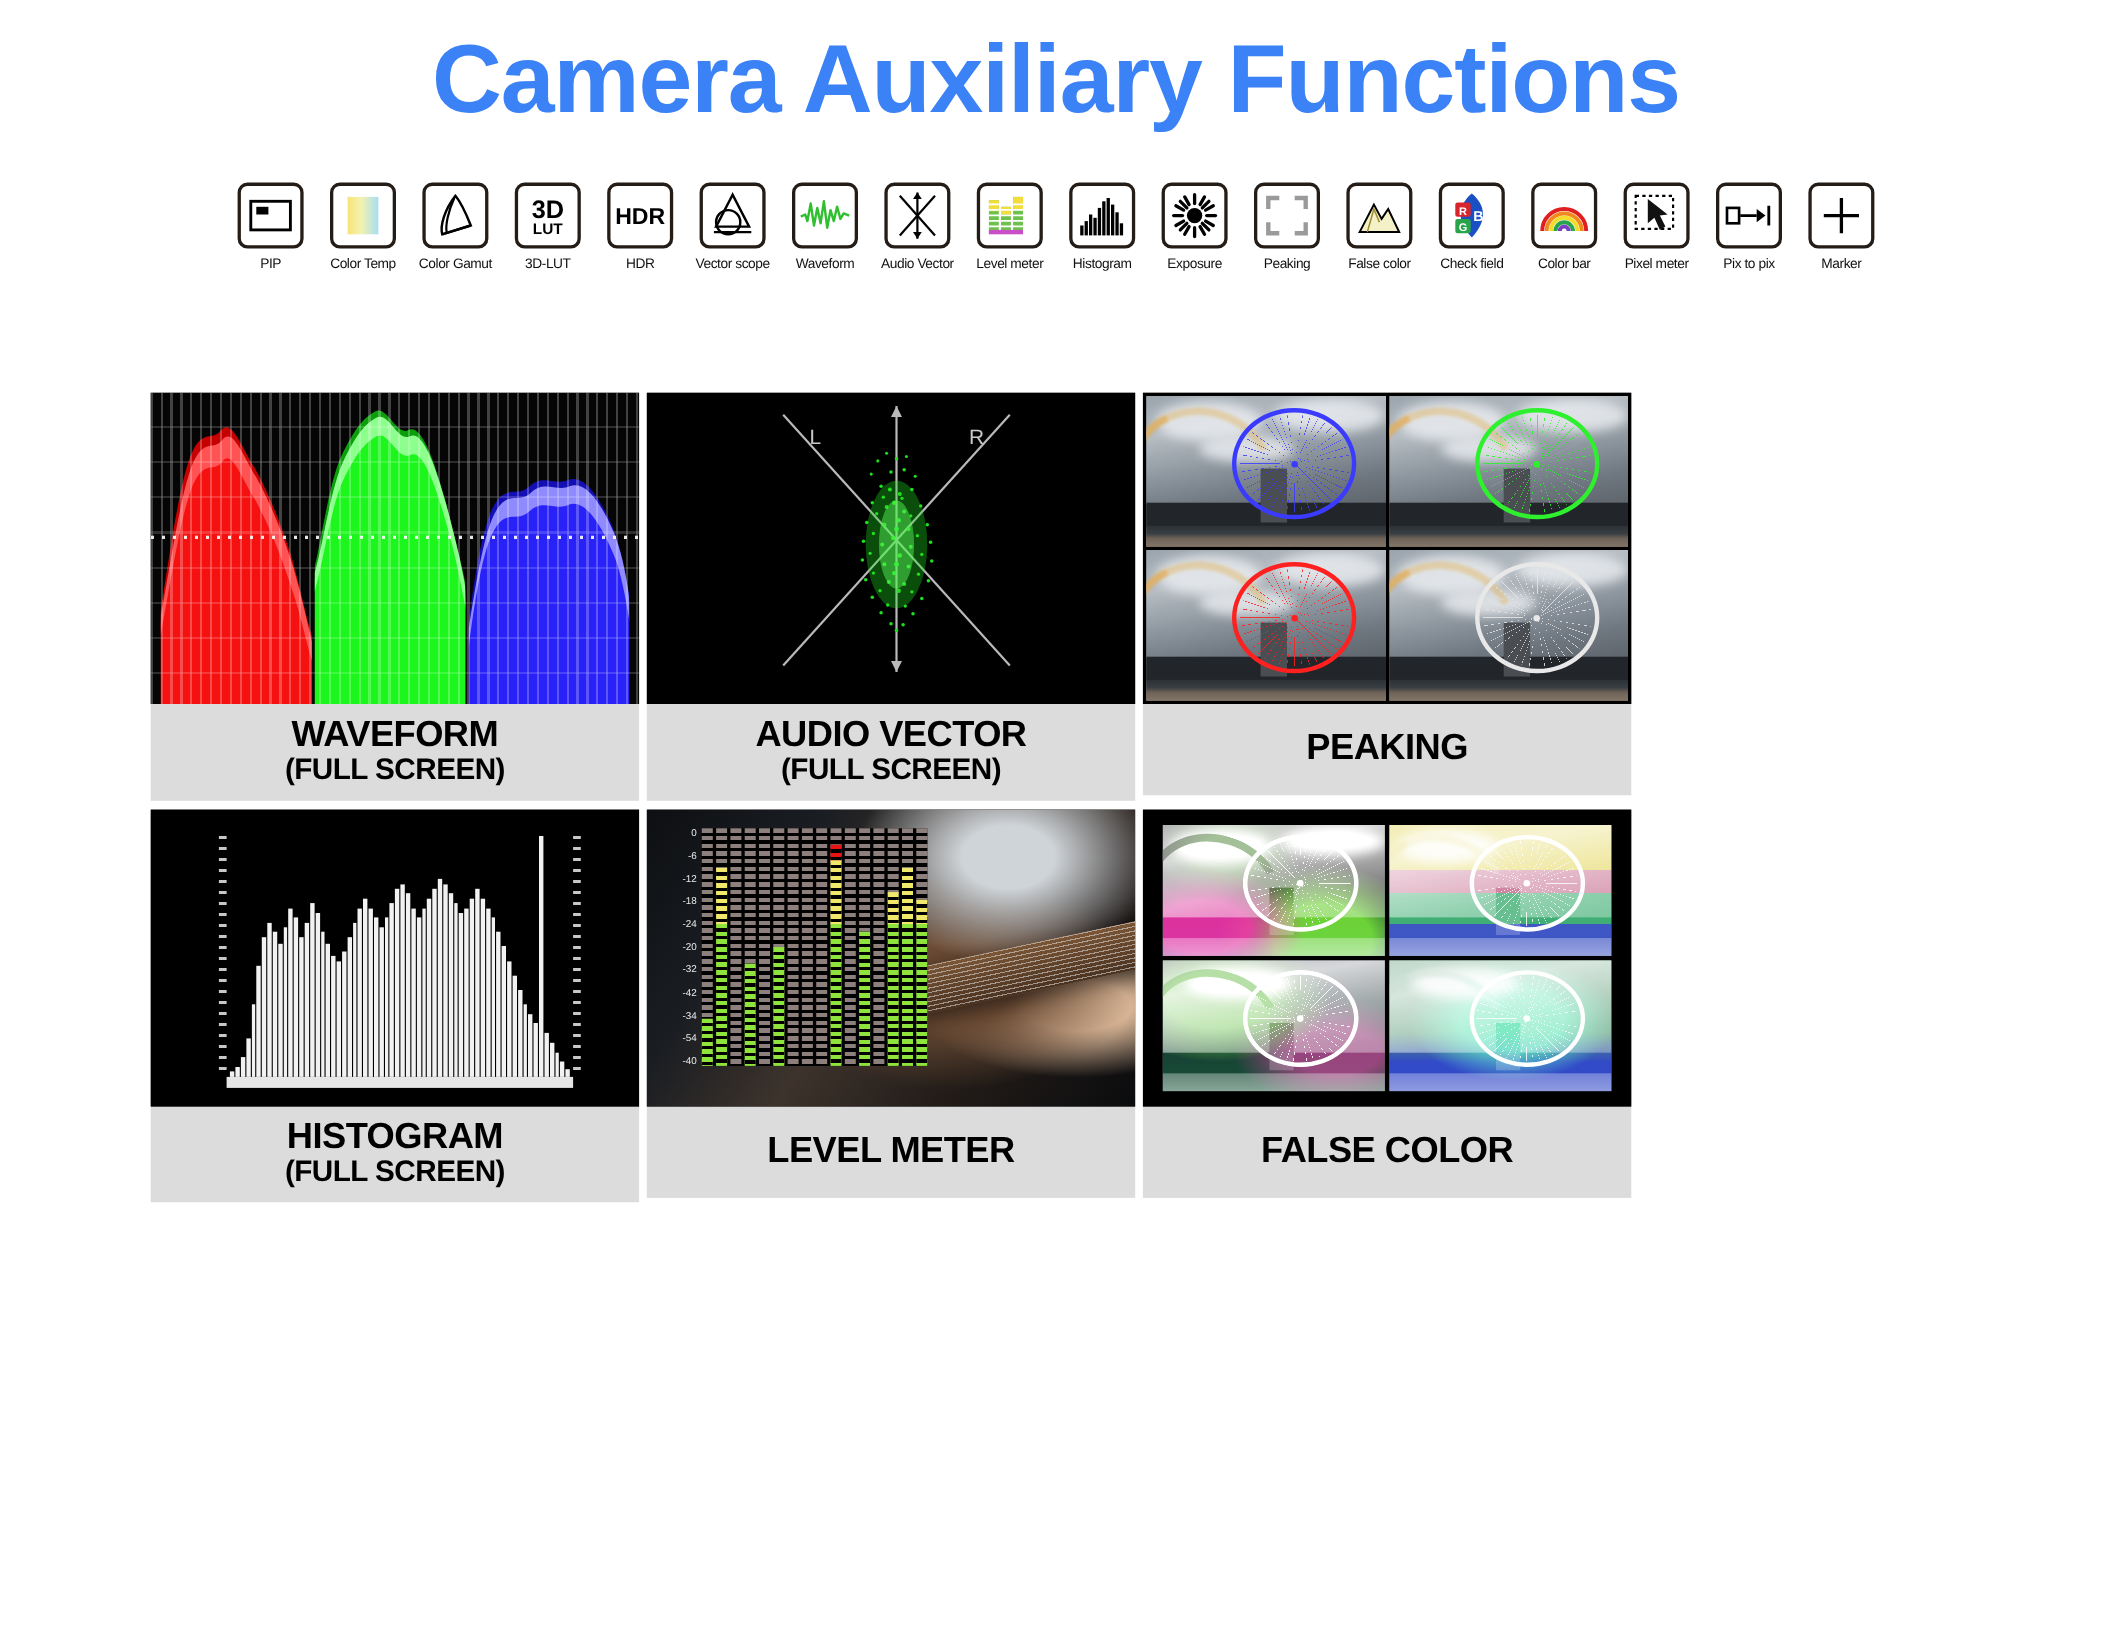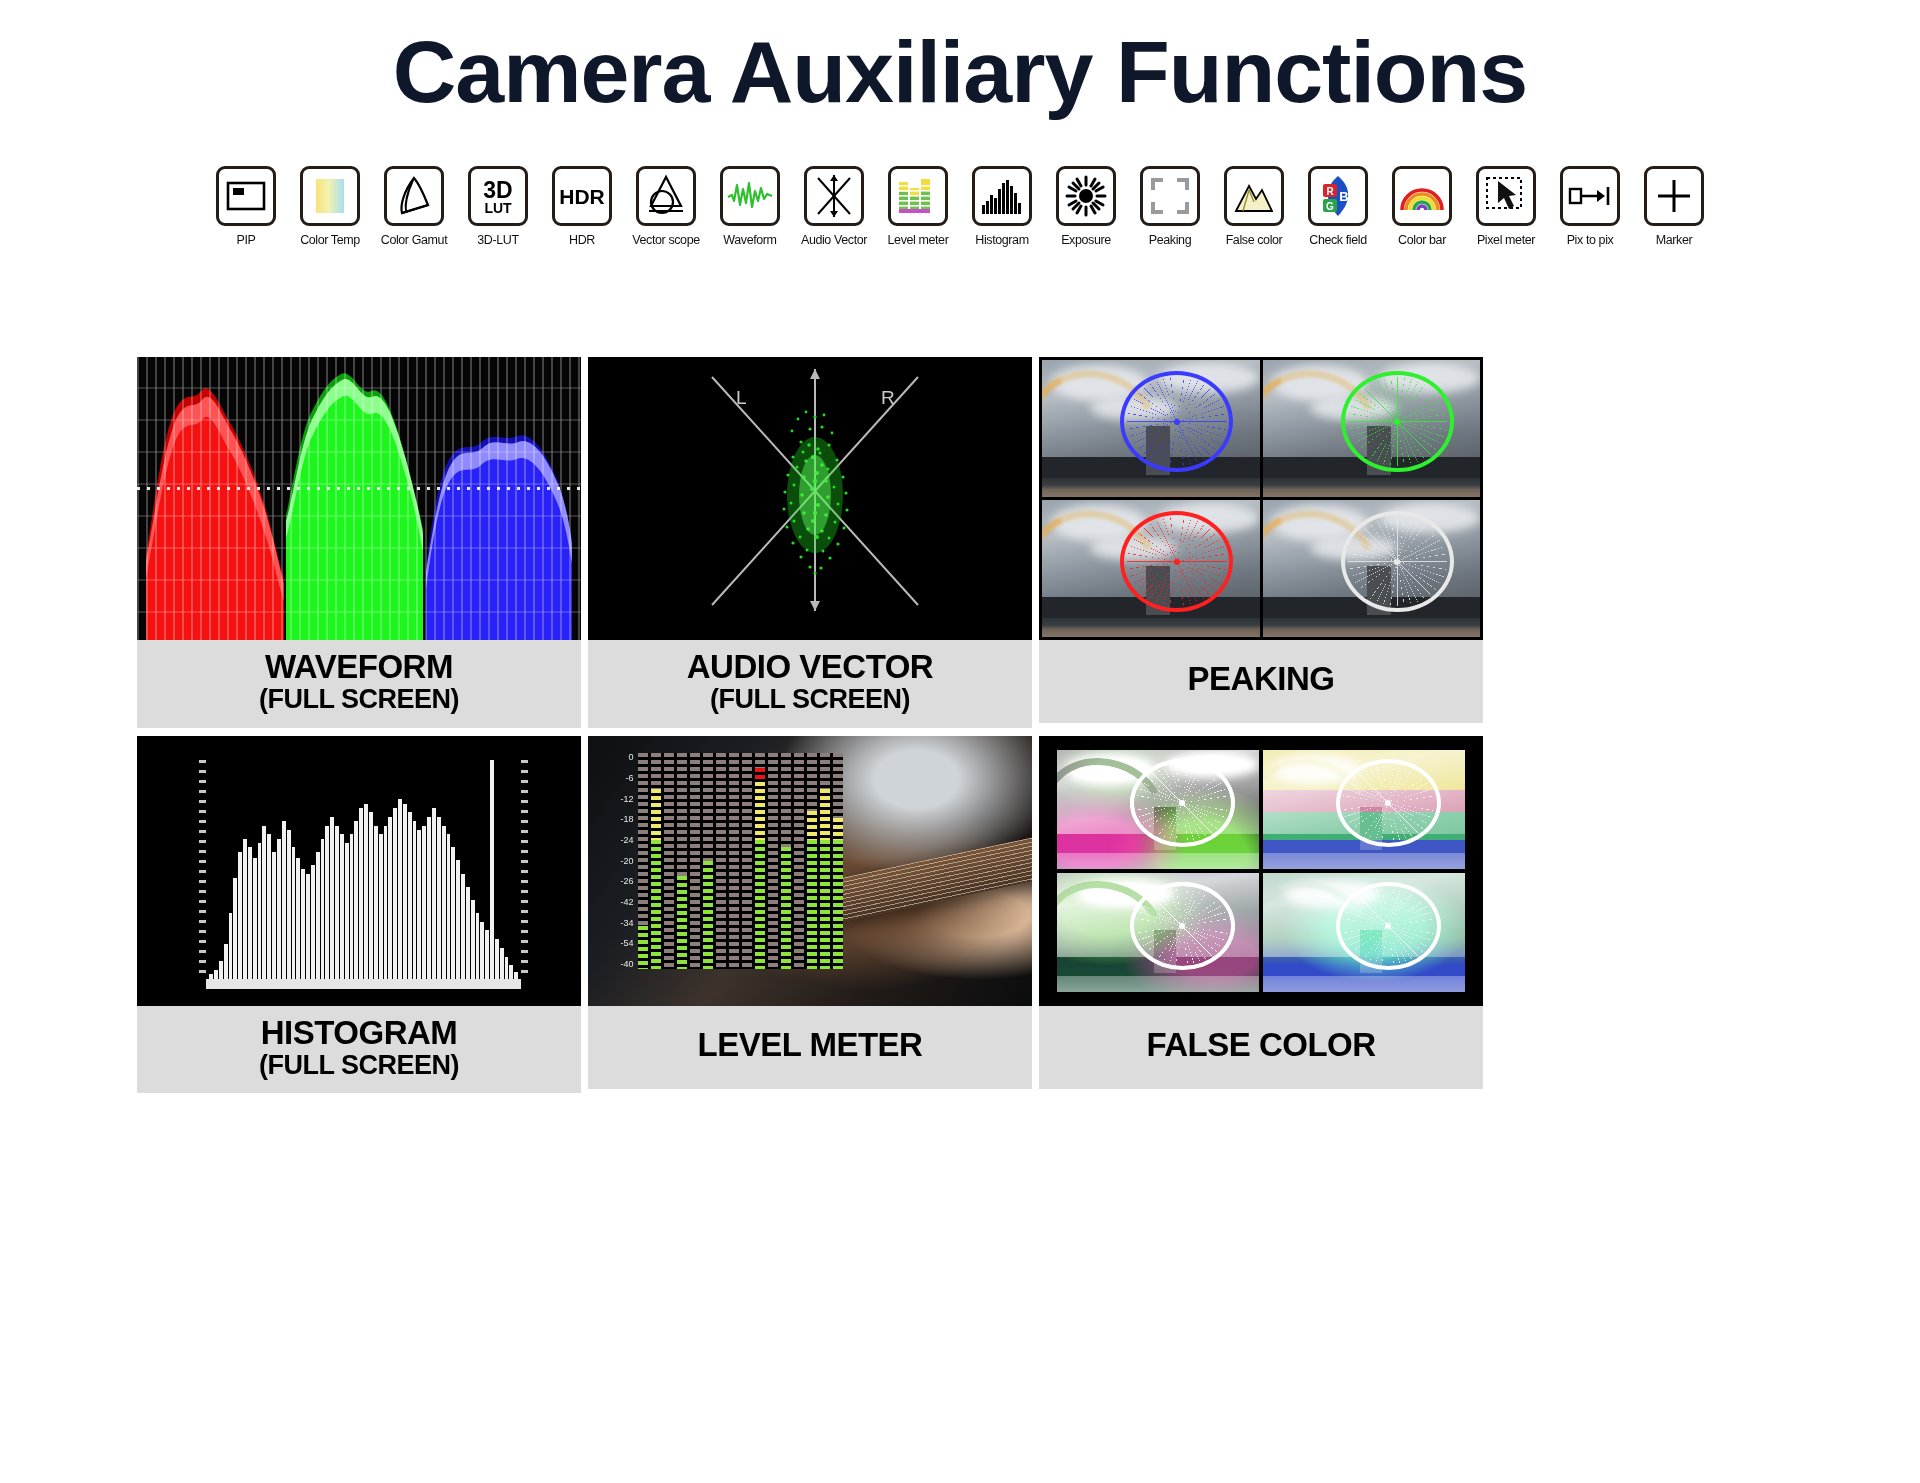--- a/index.html
+++ b/index.html
@@ -9,21 +9,21 @@
     font-family: "Liberation Sans", sans-serif;
     overflow: hidden;
   }
 
   
   #page-title {
     text-align: center;
     font-size: 88px;
     font-weight: 700;
     letter-spacing: -1px;
-    color: #0f172a;
+    color: #3b82f6;
     padding-top: 28px;
     line-height: 1.0;
   }
 
   
   #icon-bar {
     display: flex;
     justify-content: center;
     align-items: flex-start;
     gap: 12px;
@@ -868,21 +868,21 @@
             </div>
         </div>
         <div class="lm-panel">
           <div class="lm-scale" id="lm-scale">
               <span>0</span>
               <span>-6</span>
               <span>-12</span>
               <span>-18</span>
               <span>-24</span>
               <span>-20</span>
-              <span>-26</span>
+              <span>-32</span>
               <span>-42</span>
               <span>-34</span>
               <span>-54</span>
               <span>-40</span>
             </div>
           <div class="lm-bars" id="lm-bars">
               <div class="lm-bar">
                 <div class="lm-seg" style="bottom: 0px; height: 20%; background-color: rgb(142, 227, 60);"></div>
               </div>
               <div class="lm-bar">

